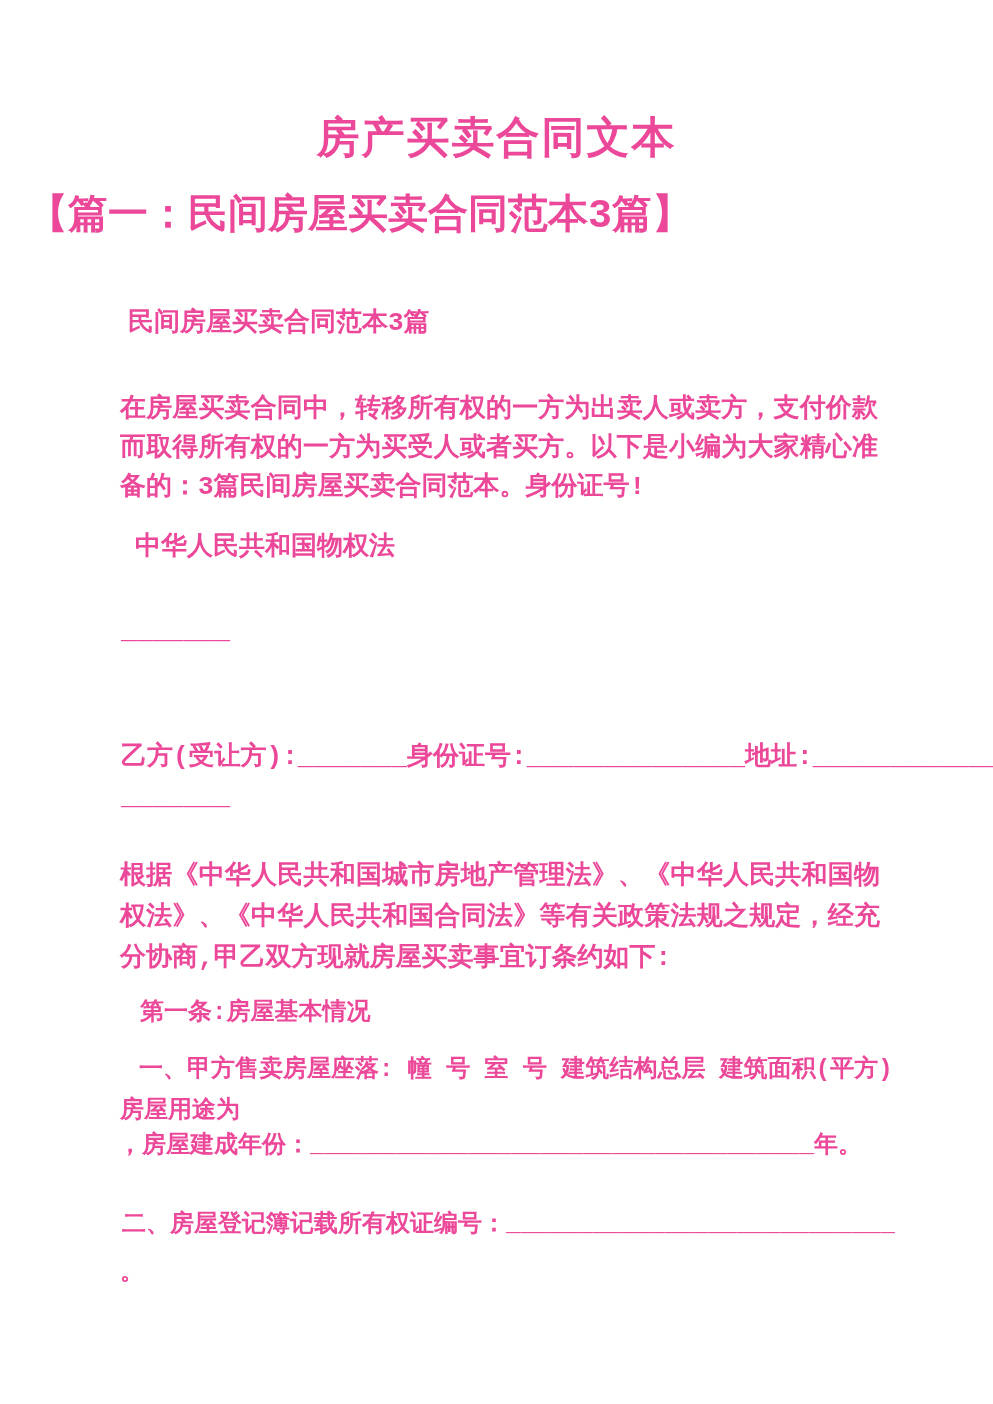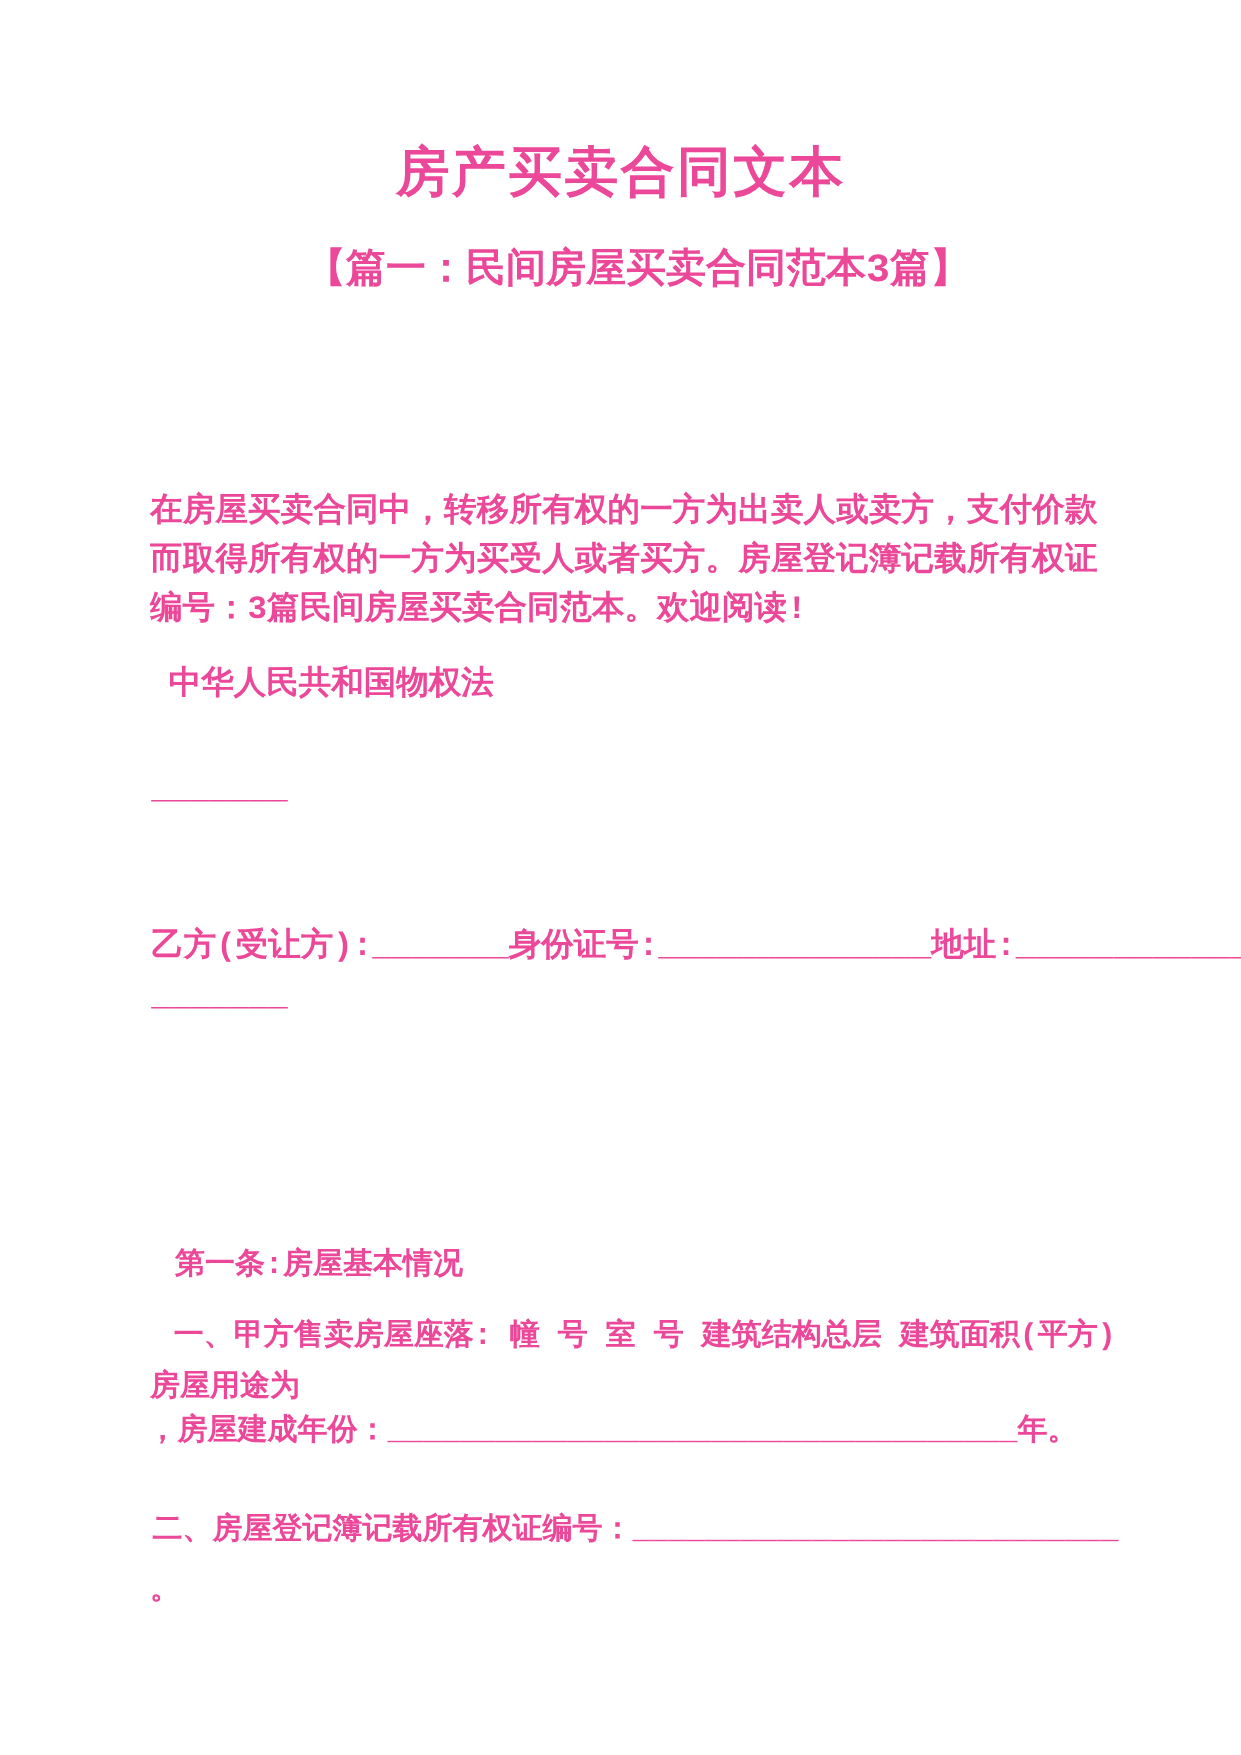--- a/index.html
+++ b/index.html
@@ -21,22 +21,22 @@
     position: absolute;
     top: 112px; left: 0; right: 0;
     text-align: center;
     font-size: 43px;
     line-height: 58px;
     letter-spacing: 2px;
   }
   .doc-subtitle {
     position: absolute;
     top: 194px; left: 0; right: 0;
-    text-align: center;
-    font-size: 32px;
+    text-align: left;
+    font-size: 40px;
     line-height: 46px;
     padding-left: 28px;
   }
   .h3 {
     position: absolute;
     font-size: 26px;
     line-height: 40px;
     white-space: nowrap;
   }
   .pos-h3a { top: 303px; left: 128px; }
@@ -73,34 +73,36 @@
 </style>
 </head>
 <body>
 
 <div class="page">
 
   <div class="doc-title">房产买卖合同文本</div>
 
   <div class="doc-subtitle">【篇一：民间房屋买卖合同范本3篇】</div>
 
+  <div class="h3 pos-h3a">民间房屋买卖合同范本3篇</div>
 
-  <p class="para pos-intro">在房屋买卖合同中，转移所有权的一方为出卖人或卖方，支付价款而取得所有权的一方为买受人或者买方。房屋登记簿记载所有权证编号：3篇民间房屋买卖合同范本。欢迎阅读!</p>
+  <p class="para pos-intro">在房屋买卖合同中，转移所有权的一方为出卖人或卖方，支付价款而取得所有权的一方为买受人或者买方。以下是小编为大家精心准备的：3篇民间房屋买卖合同范本。身份证号!</p>
 
   <div class="h3 pos-h3b">中华人民共和国物权法</div>
 
   <div class="party pos-party-a">
     <div><span class="blank">_______</span></div>
   </div>
 
   <div class="party pos-party-b">
     <div><span>乙方(受让方):</span><span class="blank">_______</span><span>身份证号:</span><span class="blank">______________</span><span>地址:</span><span class="blank">_______________</span></div>
     <div><span class="blank">_______</span></div>
   </div>
 
+  <p class="para pos-basis">根据《中华人民共和国城市房地产管理法》、《中华人民共和国物权法》、《中华人民共和国合同法》等有关政策法规之规定，经充分协商,甲乙双方现就房屋买卖事宜订条约如下:</p>
 
   <div class="line26 pos-art1">第一条:房屋基本情况</div>
 
   <div class="line26 pos-c1l1">一、甲方售卖房屋座落: 幢 号 室 号 建筑结构总层 建筑面积(平方)</div>
 
   <div class="line26 pos-c1l2">房屋用途为</div>
 
   <div class="line26 pos-c1l3"><span>，房屋建成年份：</span><span class="blank">___________________________________</span><span>年。</span></div>
 
   <div class="line26 pos-c2"><span>二、房屋登记簿记载所有权证编号：</span><span class="blank">___________________________</span></div>

